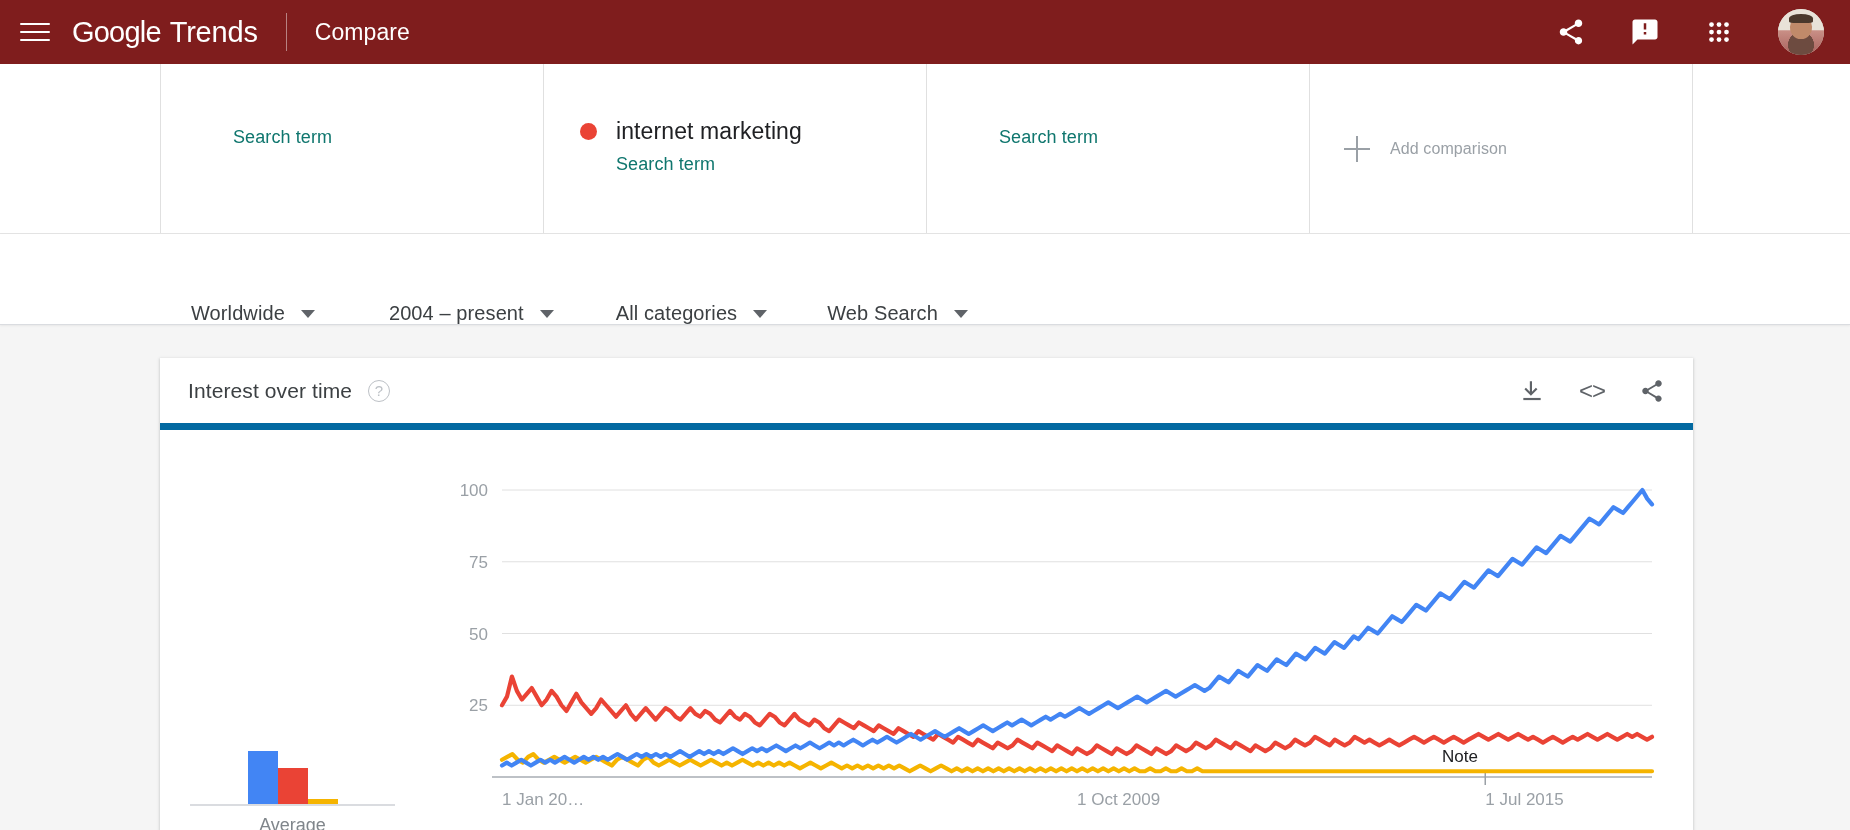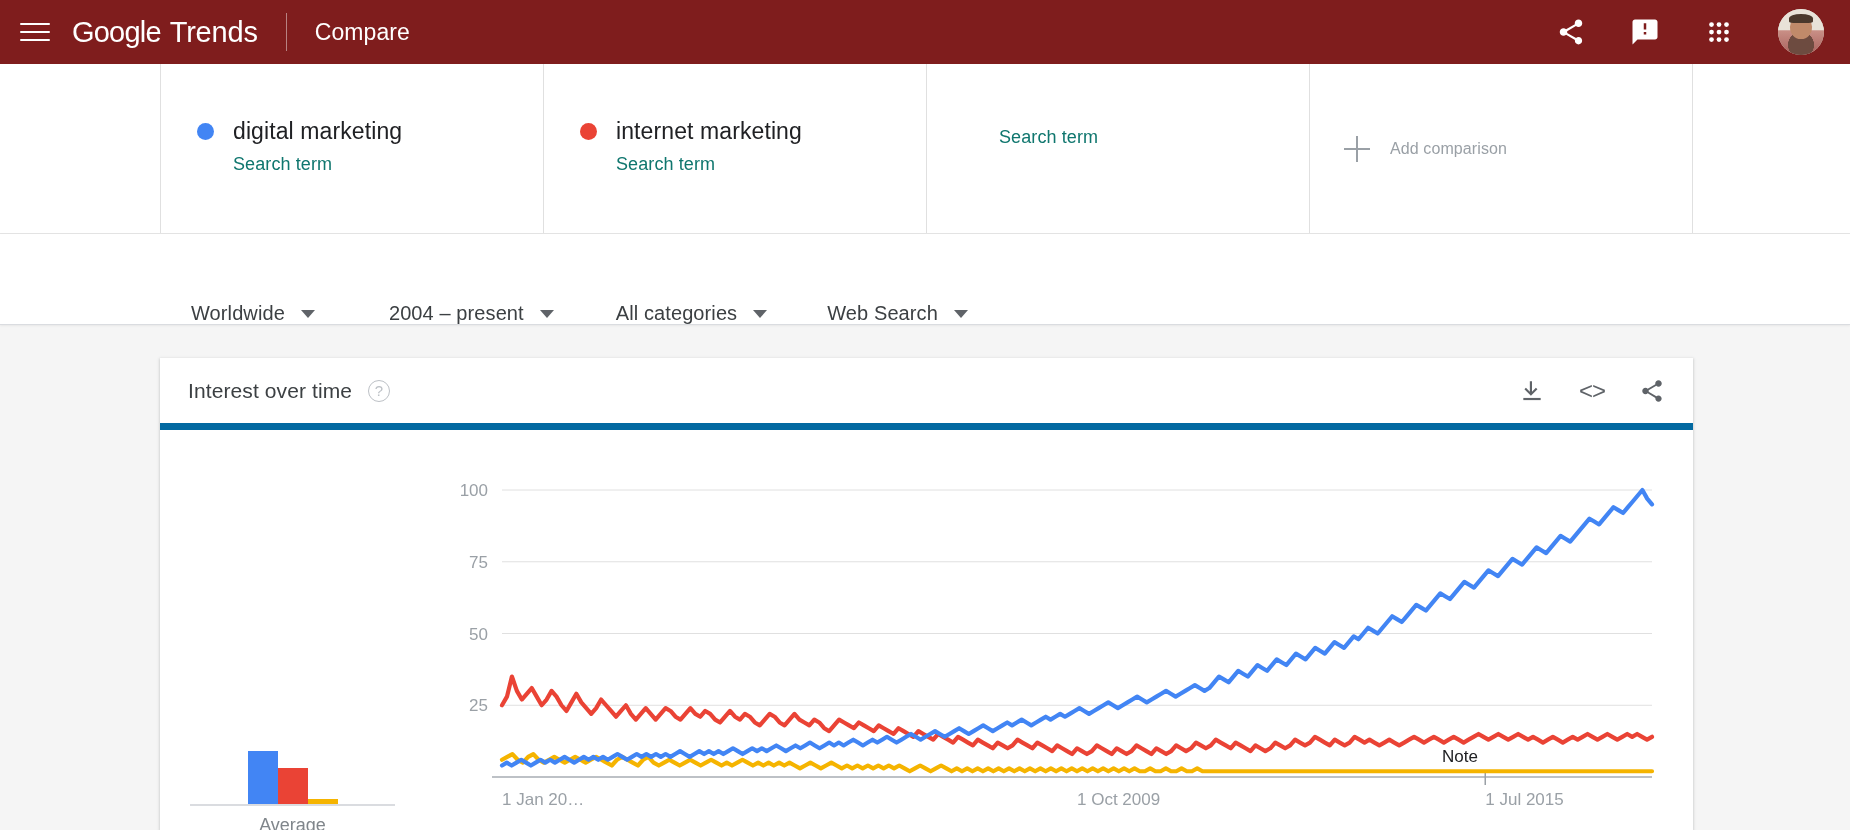--- a/index.html
+++ b/index.html
@@ -215,24 +215,20 @@
       <div class="av-face"></div>
       <div class="av-hair"></div>
     </div>
   </div>
 </div>
 
 <div class="terms-wrap">
   <div class="terms-row">
 
     <div class="term-card">
-      <div class="term-top">
-        <div class="term-dot" style="background:#4285F4"></div>
-        <div class="term-name">digital marketing</div>
-      </div>
       <div class="term-sub">Search term</div>
     </div>
 
     <div class="term-card">
       <div class="term-top">
         <div class="term-dot" style="background:#EA4335"></div>
         <div class="term-name">internet marketing</div>
       </div>
       <div class="term-sub">Search term</div>
     </div>

